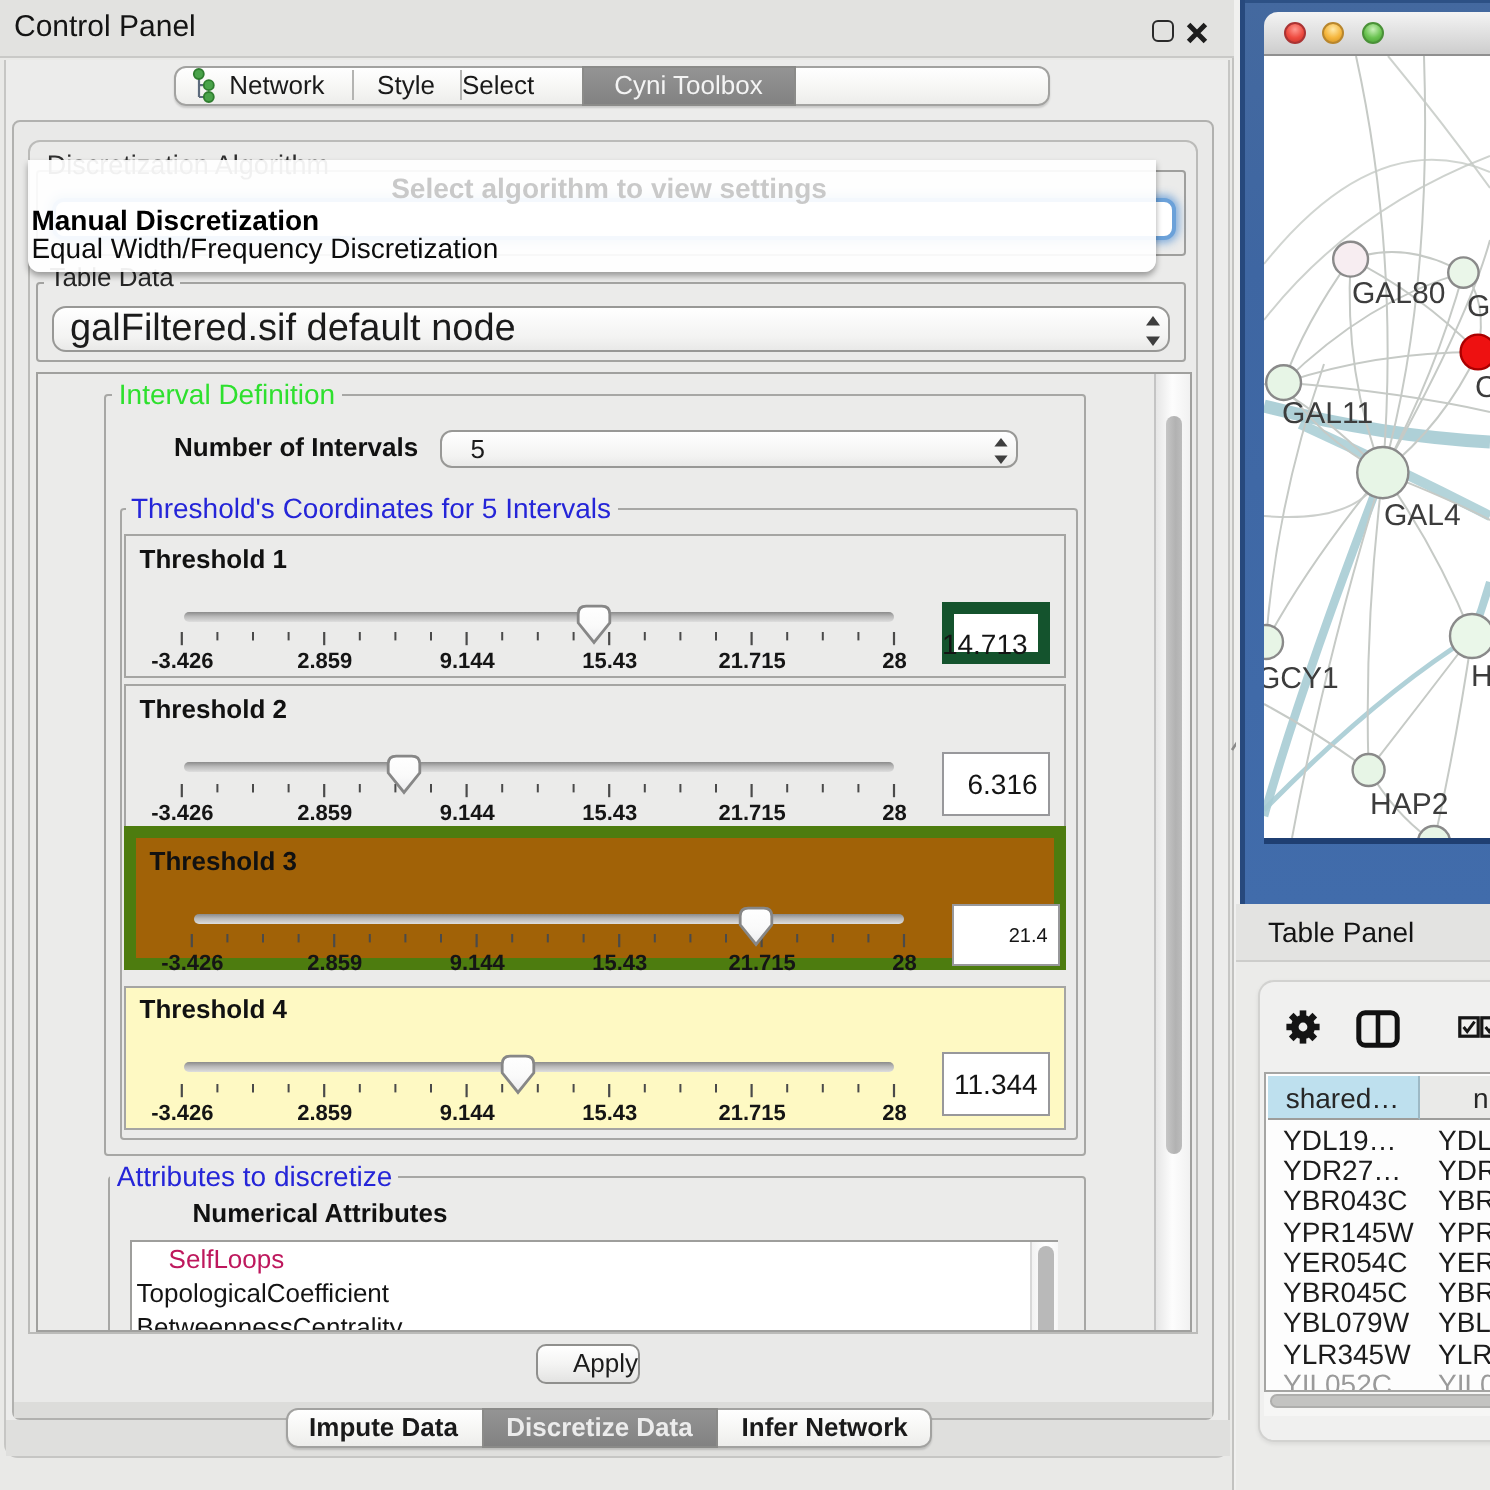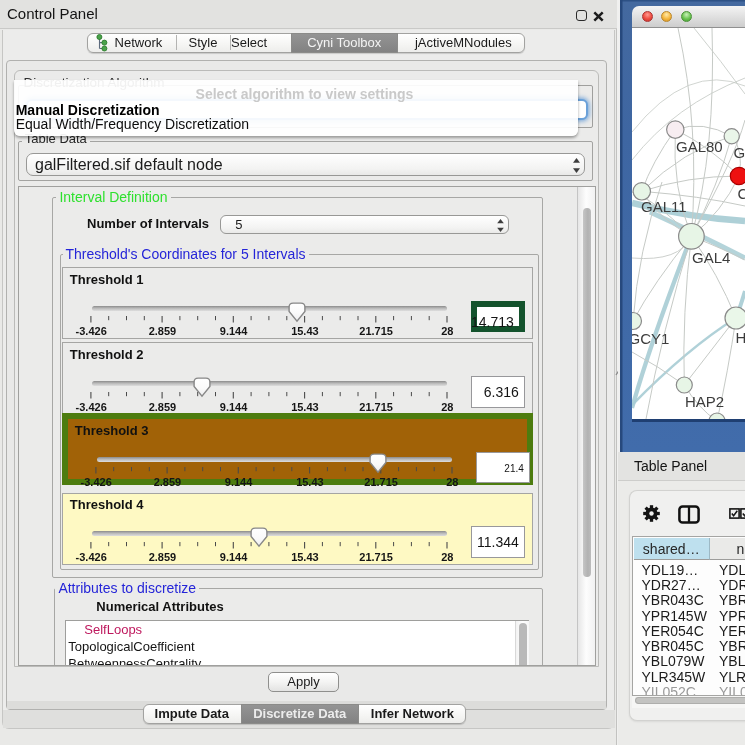--- a/index.html
+++ b/index.html
@@ -32,30 +32,29 @@
 <circle cx="4.4" cy="4" r="2.5" fill="#4aa34a" stroke="#2e7d2e" stroke-width="0.9"></circle>
 <circle cx="9.4" cy="9.6" r="2.5" fill="#4aa34a" stroke="#2e7d2e" stroke-width="0.9"></circle>
 <circle cx="9.4" cy="15.5" r="2.5" fill="#4aa34a" stroke="#2e7d2e" stroke-width="0.9"></circle>
     </svg>
 <div class="abs" style="left:114.6px;top:32.5px;height:20.3px;line-height:20.3px;font-size:13px;color:#1a1a1a;">Network</div>
 <div class="abs" style="left:175.6px;top:35px;width:1px;height:15px;background:#b4b4b2;"></div>
 <div class="abs" style="left:176px;top:32.5px;width:54px;height:20.3px;line-height:20.3px;text-align:center;font-size:13px;color:#1a1a1a;">Style</div>
 <div class="abs" style="left:230px;top:35px;width:1px;height:15px;background:#b4b4b2;"></div>
 <div class="abs" style="left:231px;top:32.5px;width:63px;height:20.3px;line-height:20.3px;text-align:left;font-size:13px;color:#1a1a1a;">Select</div>
 <div class="abs" style="left:291px;top:32.5px;width:106.5px;height:20.3px;line-height:20.3px;text-align:center;font-size:13px;color:#f4f4f4;">Cyni Toolbox</div>
-<div class="abs" style="left:402px;top:32.5px;width:122.7px;height:20.3px;line-height:20.3px;text-align:center;font-size:13px;color:#1a1a1a;">jActiveMNodules</div>
 
 <div class="abs" style="left:18px;top:84.5px;width:574.5px;height:43px;border:1px solid #9f9f9d;border-radius:2px;"></div>
 <div class="abs" style="left:23.4px;top:74.6px;font-size:13.5px;color:#2e2e2e;">Discretization Algorithm</div>
 <div class="abs" style="left:26px;top:98.5px;width:561.6px;height:21px;border-radius:6px;background:#fff;border:2.4px solid #6ba1d9;box-shadow:0 0 4px 1.5px rgba(100,155,215,0.8);"></div>
 
 <div class="abs" style="left:18px;top:140.9px;width:574.5px;height:39.8px;border:1px solid #a3a3a1;border-radius:2px;"></div>
 <div class="abs" style="left:21.7px;top:131px;font-size:13px;color:#262626;background:#ebebea;padding:0 3px;">Table Data</div>
 <div class="abs" style="left:26px;top:153px;width:558.7px;height:23.3px;border:1px solid #989896;border-radius:7px;background:linear-gradient(#ffffff,#f3f3f2 70%,#e9e9e8);">
-  <div class="abs" style="left:8px;top:0;height:32px;line-height:22px;font-size:16px;color:#1b1b1b;">galFiltered.sif default node</div>
+  <div class="abs" style="left:8px;top:0;height:32px;line-height:22px;font-size:19px;color:#1b1b1b;">galFiltered.sif default node</div>
   <div class="abs" style="left:545px;top:3px;"><svg width="9" height="17" viewBox="0 0 9 17">
 <path d="M 4.5 1 L 8 5.7 L 1 5.7 Z" fill="#3e3e3e"></path>
 <path d="M 4.5 16 L 8 11.3 L 1 11.3 Z" fill="#3e3e3e"></path>
         </svg></div>
 </div>
 
 <div class="abs" style="left:17.5px;top:185.5px;width:578px;height:480.5px;border:1px solid #a0a09e;background:#ebebea;overflow:hidden;">
 <div class="abs" style="left:-18.5px;top:-186.5px;width:745px;height:745px;">
 
   <div class="abs" style="left:52.3px;top:197px;width:490.3px;height:381.4px;border:1px solid #a7a7a5;border-radius:2px;"></div>
@@ -258,21 +257,21 @@
 
 <div class="abs" style="left:13.5px;top:80px;width:564.5px;height:55.7px;background:rgba(255,255,255,0.93);border-radius:0 0 6px 6px;box-shadow:0 2px 3px rgba(0,0,0,0.35);">
   <div class="abs" style="left:9px;top:5.5px;width:564px;text-align:center;white-space:nowrap;font-size:14px;font-weight:bold;color:#c9c9c9;">Select algorithm to view settings</div>
   <div class="abs" style="left:2.2px;top:21.5px;font-size:14px;font-weight:bold;color:#000;">Manual Discretization</div>
   <div class="abs" style="left:2.2px;top:36.3px;font-size:14px;color:#0c0c0c;">Equal Width/Frequency Discretization</div>
 </div>
 
 <div class="abs" style="left:6.5px;top:700.5px;width:599.5px;height:8.5px;background:#dcdcda;"></div>
 <div class="abs" style="left:2.5px;top:710px;width:612px;height:18.3px;background:#dfdfdd;"></div>
 
-<div class="abs" style="left:268px;top:672px;width:71px;height:19.5px;border:1px solid #8f8f8d;border-radius:5px;background:linear-gradient(#ffffff,#f4f4f3 50%,#e3e3e2);text-align:center;line-height:18px;font-size:13px;color:#1c1c1c;">Apply</div>
+<div class="abs" style="left:268px;top:672px;width:52px;height:19.5px;border:1px solid #8f8f8d;border-radius:5px;background:linear-gradient(#ffffff,#f4f4f3 50%,#e3e3e2);text-align:right;line-height:18px;font-size:13px;color:#1c1c1c;">Apply</div>
 
 <div class="abs" style="left:142.7px;top:703.8px;width:323.3px;height:20.3px;background:linear-gradient(#ffffff,#f5f5f3 60%,#ededeb);border:1px solid #a2a2a0;border-radius:6px;box-shadow:0 1px 1px rgba(0,0,0,0.15);"></div>
 <div class="abs" style="left:240.8px;top:703.8px;width:117.9px;height:20.3px;background:linear-gradient(#949494,#828282);border:1px solid #8b8b89;"></div>
 <div class="abs" style="left:142.7px;top:703.8px;width:98.1px;height:20.3px;line-height:20.3px;text-align:center;font-size:13px;font-weight:bold;color:#1a1a1a;">Impute Data</div>
 <div class="abs" style="left:240.8px;top:703.8px;width:117.9px;height:20.3px;line-height:20.3px;text-align:center;font-size:13px;font-weight:bold;color:#ececec;">Discretize Data</div>
 <div class="abs" style="left:358.7px;top:703.8px;width:107.3px;height:20.3px;line-height:20.3px;text-align:center;font-size:13px;font-weight:bold;color:#1a1a1a;">Infer Network</div>
 
 <svg style="position:absolute;left:614.5px;top:368.5px;" width="8" height="8" viewBox="0 0 8 8">
       <path d="M 1 6 L 4 1.5 L 7 6" fill="none" stroke="#8a8a8a" stroke-width="1.3"></path>
     </svg>

